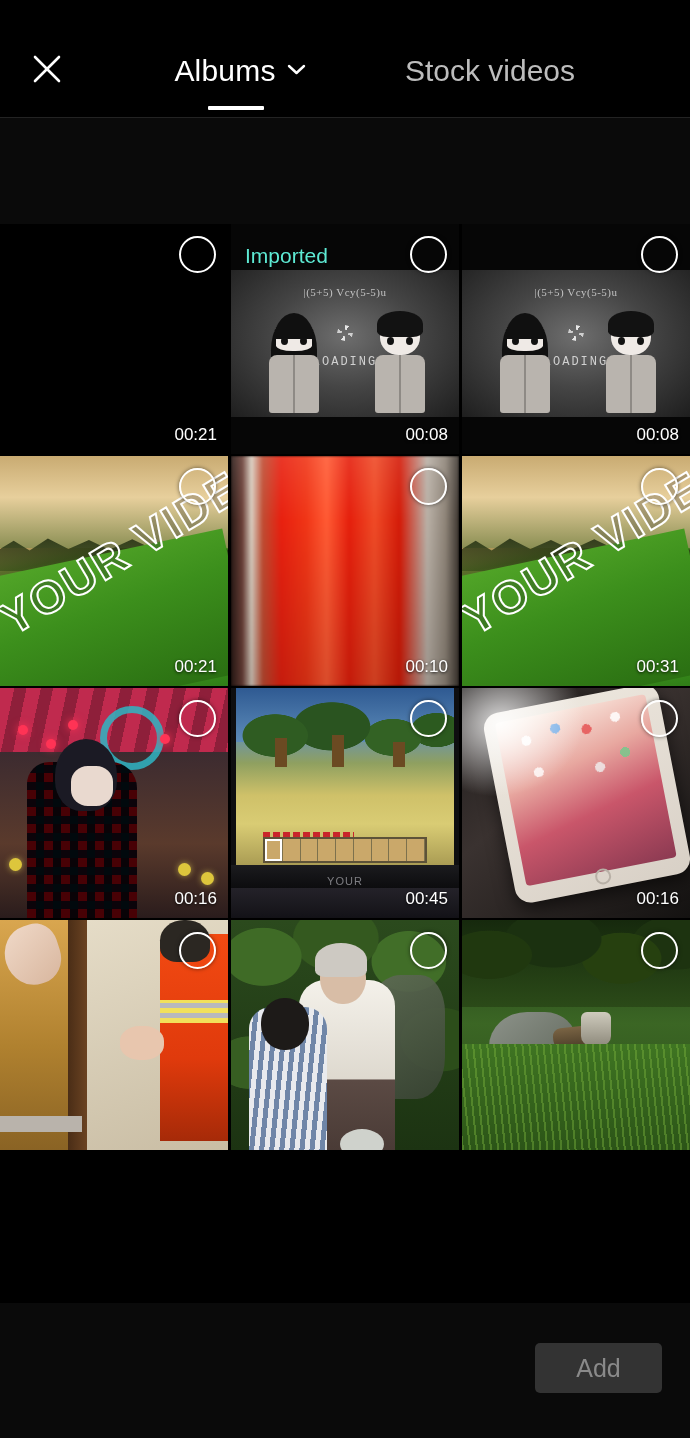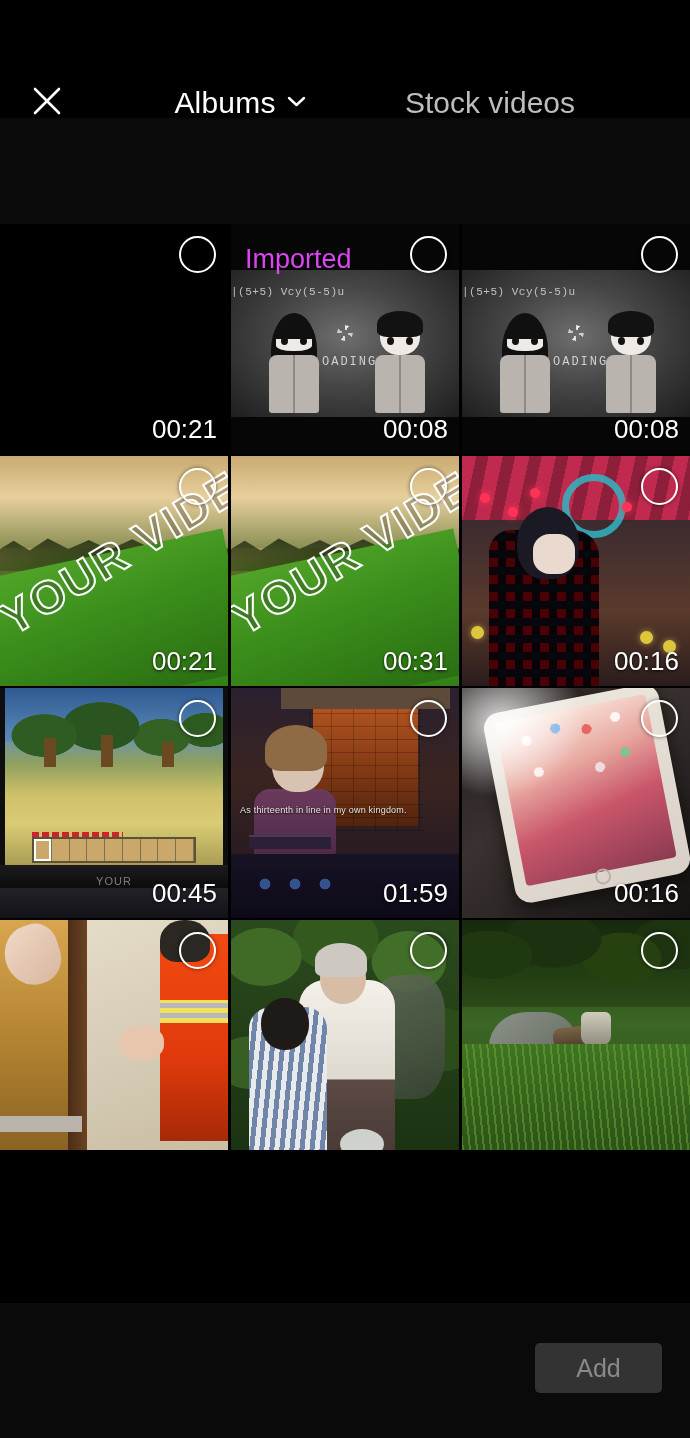--- a/index.html
+++ b/index.html
@@ -9,21 +9,20 @@
     font-family:"Liberation Sans", sans-serif;
     color:#fff;
     overflow:hidden;
     position:relative;
   }
 
   
   #topbar {
     position:absolute; left:0; top:0; width:690px; height:118px;
     background:#000;
-    margin-top:32px;
   }
   #close-btn {
     position:absolute; left:26px; top:48px; width:42px; height:42px;
     display:flex; align-items:center; justify-content:center;
     cursor:pointer;
   }
   #close-btn svg { display:block; }
   #albums-tab {
     position:absolute; left:150px; top:48px; width:180px; height:46px;
     display:flex; align-items:center; justify-content:center; gap:11px;
@@ -71,53 +70,53 @@
     gap:2px 3px;
     background:#000;
   }
   .cell {
     position:relative; overflow:hidden; background:#000;
     cursor:pointer;
   }
   .thumb { position:absolute; inset:0; overflow:hidden; }
   .dur {
     position:absolute; right:11px; bottom:9px;
-    font-size:26px; color:#fff;
+    font-size:17px; color:#fff;
     text-shadow:0 1px 3px rgba(0,0,0,.85);
     pointer-events:none;
   }
   .sel {
     position:absolute; right:12px; top:12px;
     width:37px; height:37px; border-radius:50%;
     border:2.5px solid #fff; background:transparent;
     box-shadow:0 0 4px rgba(0,0,0,.55);
     cursor:pointer;
   }
   .corner-label {
     position:absolute; left:14px; top:20px;
-    font-size:27px; color:#d946ef;
+    font-size:21px; color:#5eead4;
     pointer-events:none;
   }
 
   
   .art { position:absolute; inset:0; }
 
   
   .art-black { background:#000; }
 
   
   .art-cartoon { background:#060606; }
   .art-cartoon .band {
     position:absolute; left:0; right:0; top:20%; height:64%;
     background:radial-gradient(ellipse at 50% 45%, #6e6e6e 0%, #454545 45%, #1e1e1e 100%);
   }
   .art-cartoon .board-text {
     position:absolute; left:0; right:0; top:27%;
-    font-size:11px; color:#d8d8d8;
-    font-family:Liberation Mono, monospace; letter-spacing:.5px;
+    text-align:center; font-size:11px; color:#d8d8d8;
+    font-family:Liberation Serif, serif; letter-spacing:.5px;
     opacity:.85;
   }
   .art-cartoon .spinner {
     position:absolute; left:50%; top:44%; width:16px; height:16px;
     margin-left:-8px;
     background:
       conic-gradient(from 0deg, #e6e6e6 0 8%, transparent 8% 25%,
                      #cfcfcf 25% 33%, transparent 33% 50%,
                      #e6e6e6 50% 58%, transparent 58% 75%,
                      #cfcfcf 75% 83%, transparent 83% 100%);
@@ -694,20 +693,27 @@
           <div class="treeline"></div>
           <div class="grass"></div>
           <div class="ytxt">YOUR VIDEO</div>
         </div>
       </div>
       <div class="sel"></div>
       <div class="dur">00:21</div>
     </div>
     <div class="cell">
       <div class="thumb">
+        <div class="art art-red"></div>
+      </div>
+      <div class="sel"></div>
+      <div class="dur">00:10</div>
+    </div>
+    <div class="cell">
+      <div class="thumb">
         <div class="art art-field">
           <div class="sky"></div>
           <div class="treeline"></div>
           <div class="grass"></div>
           <div class="ytxt">YOUR VIDEO</div>
         </div>
       </div>
       <div class="sel"></div>
       <div class="dur">00:31</div>
     </div>
@@ -759,37 +765,20 @@
           <div class="bezel"></div>
           <div class="dell">YOUR</div>
           <div class="desk"></div>
         </div>
       </div>
       <div class="sel"></div>
       <div class="dur">00:45</div>
     </div>
     <div class="cell">
       <div class="thumb">
-        <div class="art art-frozen">
-          <div class="fire"></div>
-          <div class="brick"></div>
-          <div class="mantel"></div>
-          <div class="girl-body"></div>
-          <div class="girl-head"></div>
-          <div class="girl-hair"></div>
-          <div class="table"></div>
-          <div class="book"></div>
-          <div class="sub">As thirteenth in line in my own kingdom.</div>
-        </div>
-      </div>
-      <div class="sel"></div>
-      <div class="dur">01:59</div>
-    </div>
-    <div class="cell">
-      <div class="thumb">
         <div class="art art-tablet">
           <div class="pad">
             <div class="scr">
               <div class="icons"></div>
             </div>
             <div class="hbtn"></div>
           </div>
           <div class="glare"></div>
         </div>
       </div>

